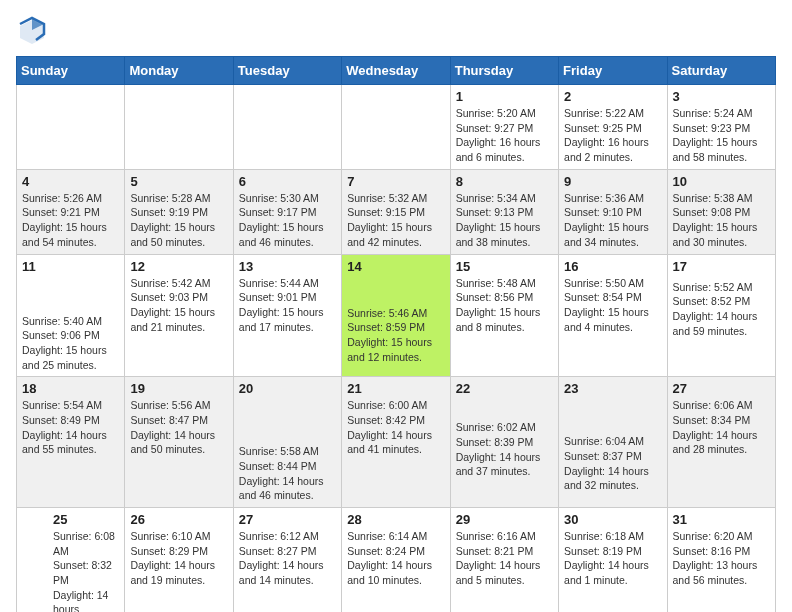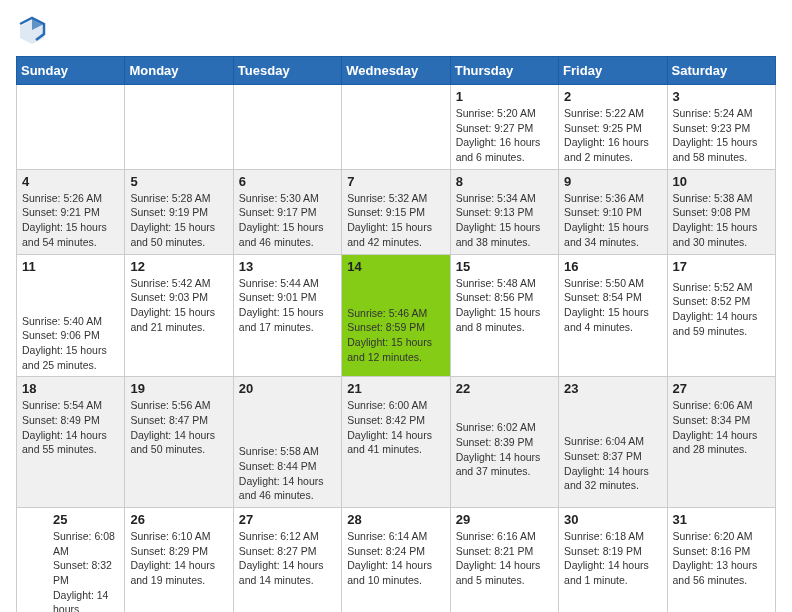--- a/index.html
+++ b/index.html
@@ -214,21 +214,21 @@
 Daylight: 15 hours
 and 21 minutes.</div>
         </td>
         <td style="background: rgb(255, 255, 255);">
           <div class="day-num">13</div>
           <div class="day-info" style="white-space: pre-line;">Sunrise: 5:44 AM
 Sunset: 9:01 PM
 Daylight: 15 hours
 and 17 minutes.</div>
         </td>
-        <td style="background: #84cc16;">
+        <td style="background: #bef264;">
           <div class="day-num">14</div>
           <div class="day-info" style="white-space: pre-line; margin-top: 32px;">Sunrise: 5:46 AM
 Sunset: 8:59 PM
 Daylight: 15 hours
 and 12 minutes.</div>
         </td>
         <td style="background: rgb(255, 255, 255);">
           <div class="day-num">15</div>
           <div class="day-info" style="white-space: pre-line;">Sunrise: 5:48 AM
 Sunset: 8:56 PM

